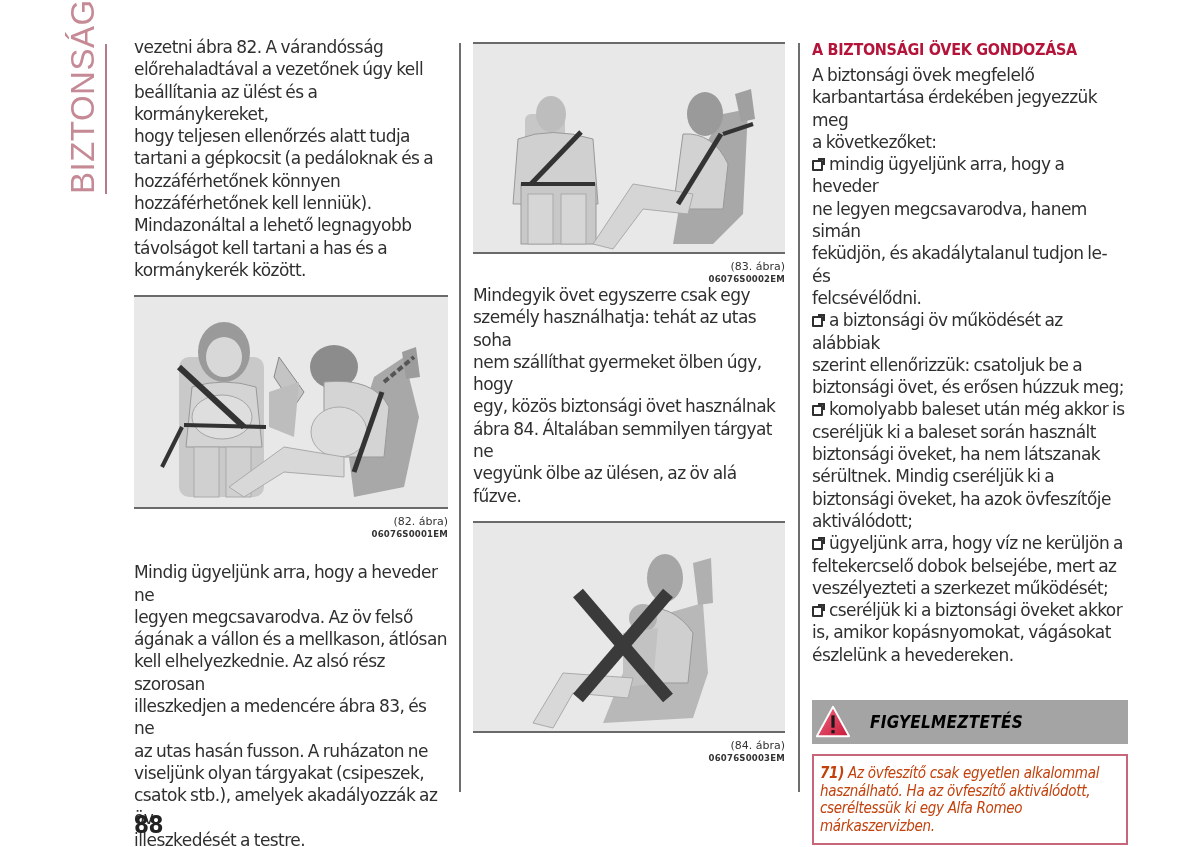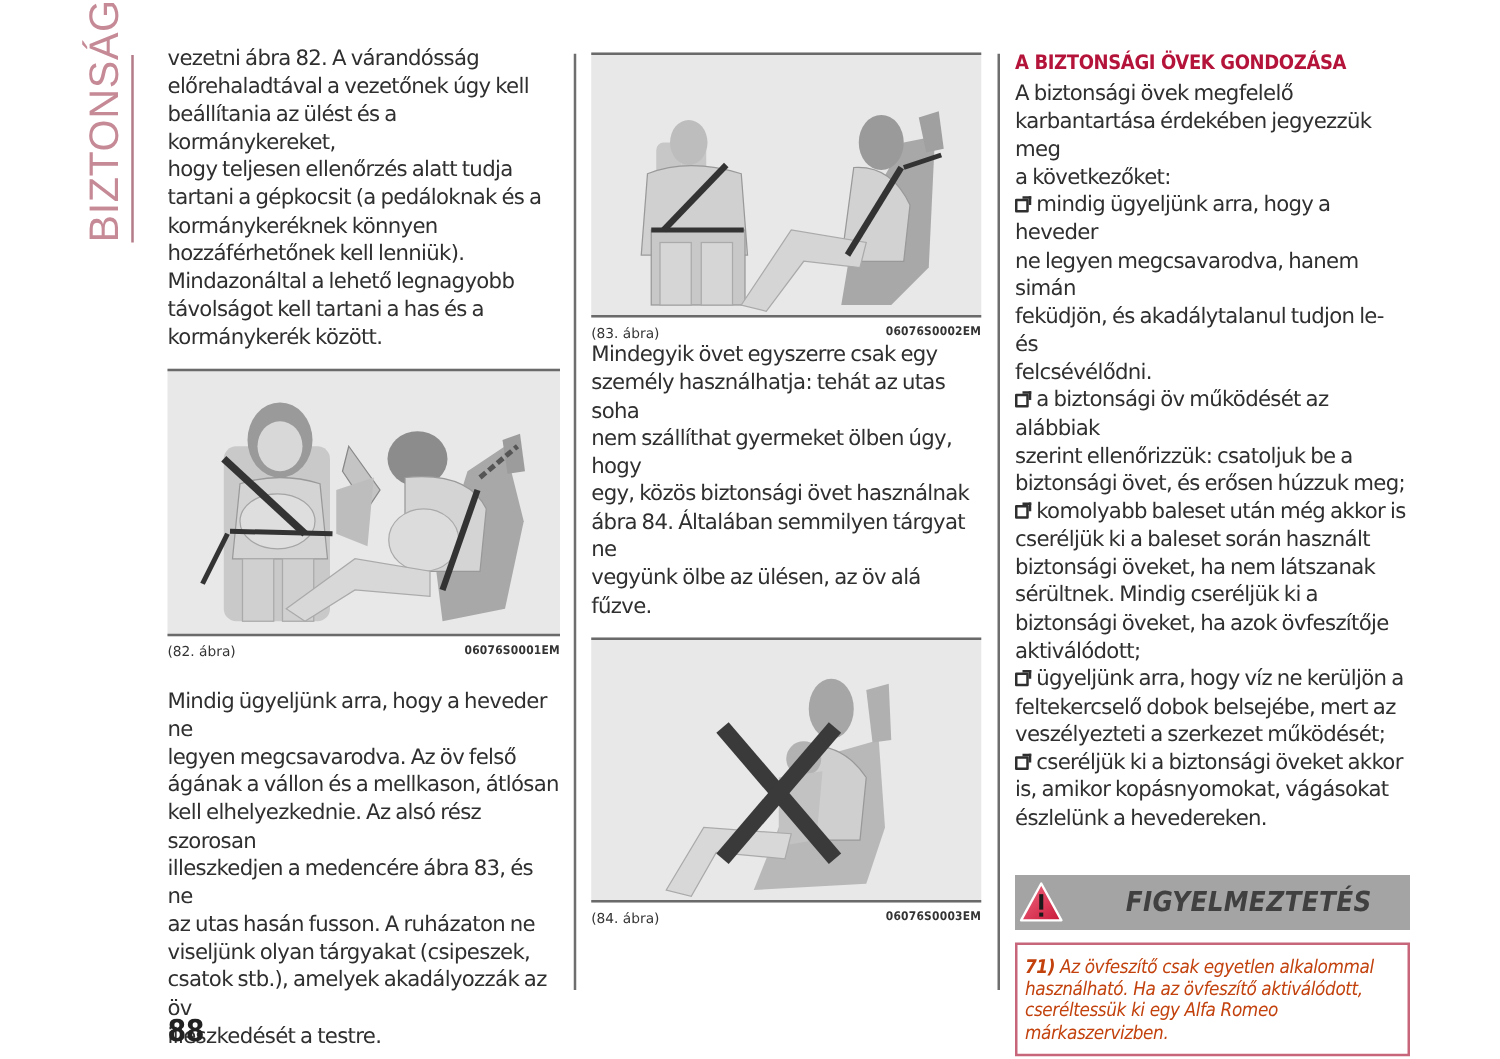--- a/index.html
+++ b/index.html
@@ -14,32 +14,32 @@
   .col { position: absolute; top: 36px; }
   .col1 { left: 134px; width: 314px; }
   .col2 { left: 473px; width: 312px; }
   .col3 { left: 812px; width: 316px; }
   .divider { position: absolute; width: 2px; background: #6e6e6e; top: 43px; height: 749px; }
   .body-text { font-size: 17px; line-height: 22.3px; color: #2f2f2f; margin: 0;
                font-family: "DejaVu Sans", sans-serif; letter-spacing: -0.55px; word-spacing: -1px; }
   .figure { position: relative; }
   .figure .frame { border-top: 2px solid #6a6a6a; border-bottom: 2px solid #6a6a6a; background: #e8e8e8;
                    position: relative; overflow: hidden; }
-  .figure .cap { display: flex; justify-content: space-between; align-items: flex-start; margin-top: 6px;
-                 font-size: 11px; color: #333; }
+  .figure .cap { display: flex; justify-content: space-between; align-items: flex-end; margin-top: 6px;
+                 font-size: 11px; color: #333; flex-direction: column; }
   .figure .cap .num { font-family: "DejaVu Sans", sans-serif; }
   .figure .cap .code { font-weight: bold; font-size: 9.5px; letter-spacing: 0.2px; }
   .section-title { font-family: "DejaVu Sans Condensed", "DejaVu Sans", sans-serif; font-weight: bold;
                    color: #b5143a; font-size: 16px; margin: 0 0 5px 0; letter-spacing: -0.3px; }
   .bullet { display: inline-block; width: 11px; height: 11px; border: 2px solid #2f2f2f; border-radius: 1px;
             margin-right: 6px; vertical-align: -1px; box-sizing: border-box; position: relative; }
   .bullet::after { content: ""; position: absolute; right: -4px; top: -4px; width: 5px; height: 5px;
                    border-top: 2px solid #2f2f2f; border-right: 2px solid #2f2f2f; }
   .warn-bar { margin-top: 34px; height: 44px; background: #a4a4a4; display: flex; align-items: center; position: relative; }
-  .warn-bar .title { flex: 1; text-align: center; color: #404040; font-weight: bold; font-style: italic; font-size: 22px;
+  .warn-bar .title { flex: 1; color: #000000; font-weight: bold; font-style: italic; font-size: 17px;
                      letter-spacing: 0.3px; padding-left: 18px; }
   .warn-icon { width: 38px; height: 38px; margin-left: 2px; }
   .warn-box { margin-top: 10px; border: 2px solid #c7657a; padding: 9px 6px 8px 6px; }
   .warn-box p { margin: 0; font-style: italic; font-size: 15px; line-height: 17.5px; color: #c2410c; letter-spacing: -0.3px; }
   .warn-box .ref { font-weight: bold; }
   .page-num { position: absolute; left: 134px; top: 811px; font-weight: bold; font-size: 24px; color: #222;
               font-family: "DejaVu Sans Condensed", "DejaVu Sans", sans-serif; letter-spacing: -0.5px; }
 </style>
 </head>
 <body>
@@ -52,21 +52,21 @@
 <div class="divider" style="left:459px"></div>
 <div class="divider" style="left:798px"></div>
 
 <div class="col col1">
   <p class="body-text">
     <span>vezetni ábra 82. A várandósság</span><br>
     <span>előrehaladtával a vezetőnek úgy kell</span><br>
     <span>beállítania az ülést és a kormánykereket,</span><br>
     <span>hogy teljesen ellenőrzés alatt tudja</span><br>
     <span>tartani a gépkocsit (a pedáloknak és a</span><br>
-    <span>kormánykeréknek könnyen</span><br>
+    <span>hozzáférhetőnek könnyen</span><br>
     <span>hozzáférhetőnek kell lenniük).</span><br>
     <span>Mindazonáltal a lehető legnagyobb</span><br>
     <span>távolságot kell tartani a has és a</span><br>
     <span>kormánykerék között.</span>
   </p>
   <div class="figure" style="margin-top:14px">
     <div class="frame" style="height:210px">
       <svg width="310" height="210" viewBox="0 0 310 210">
 
         <rect x="45" y="60" width="85" height="140" rx="10" fill="#c9c9c9"></rect>

